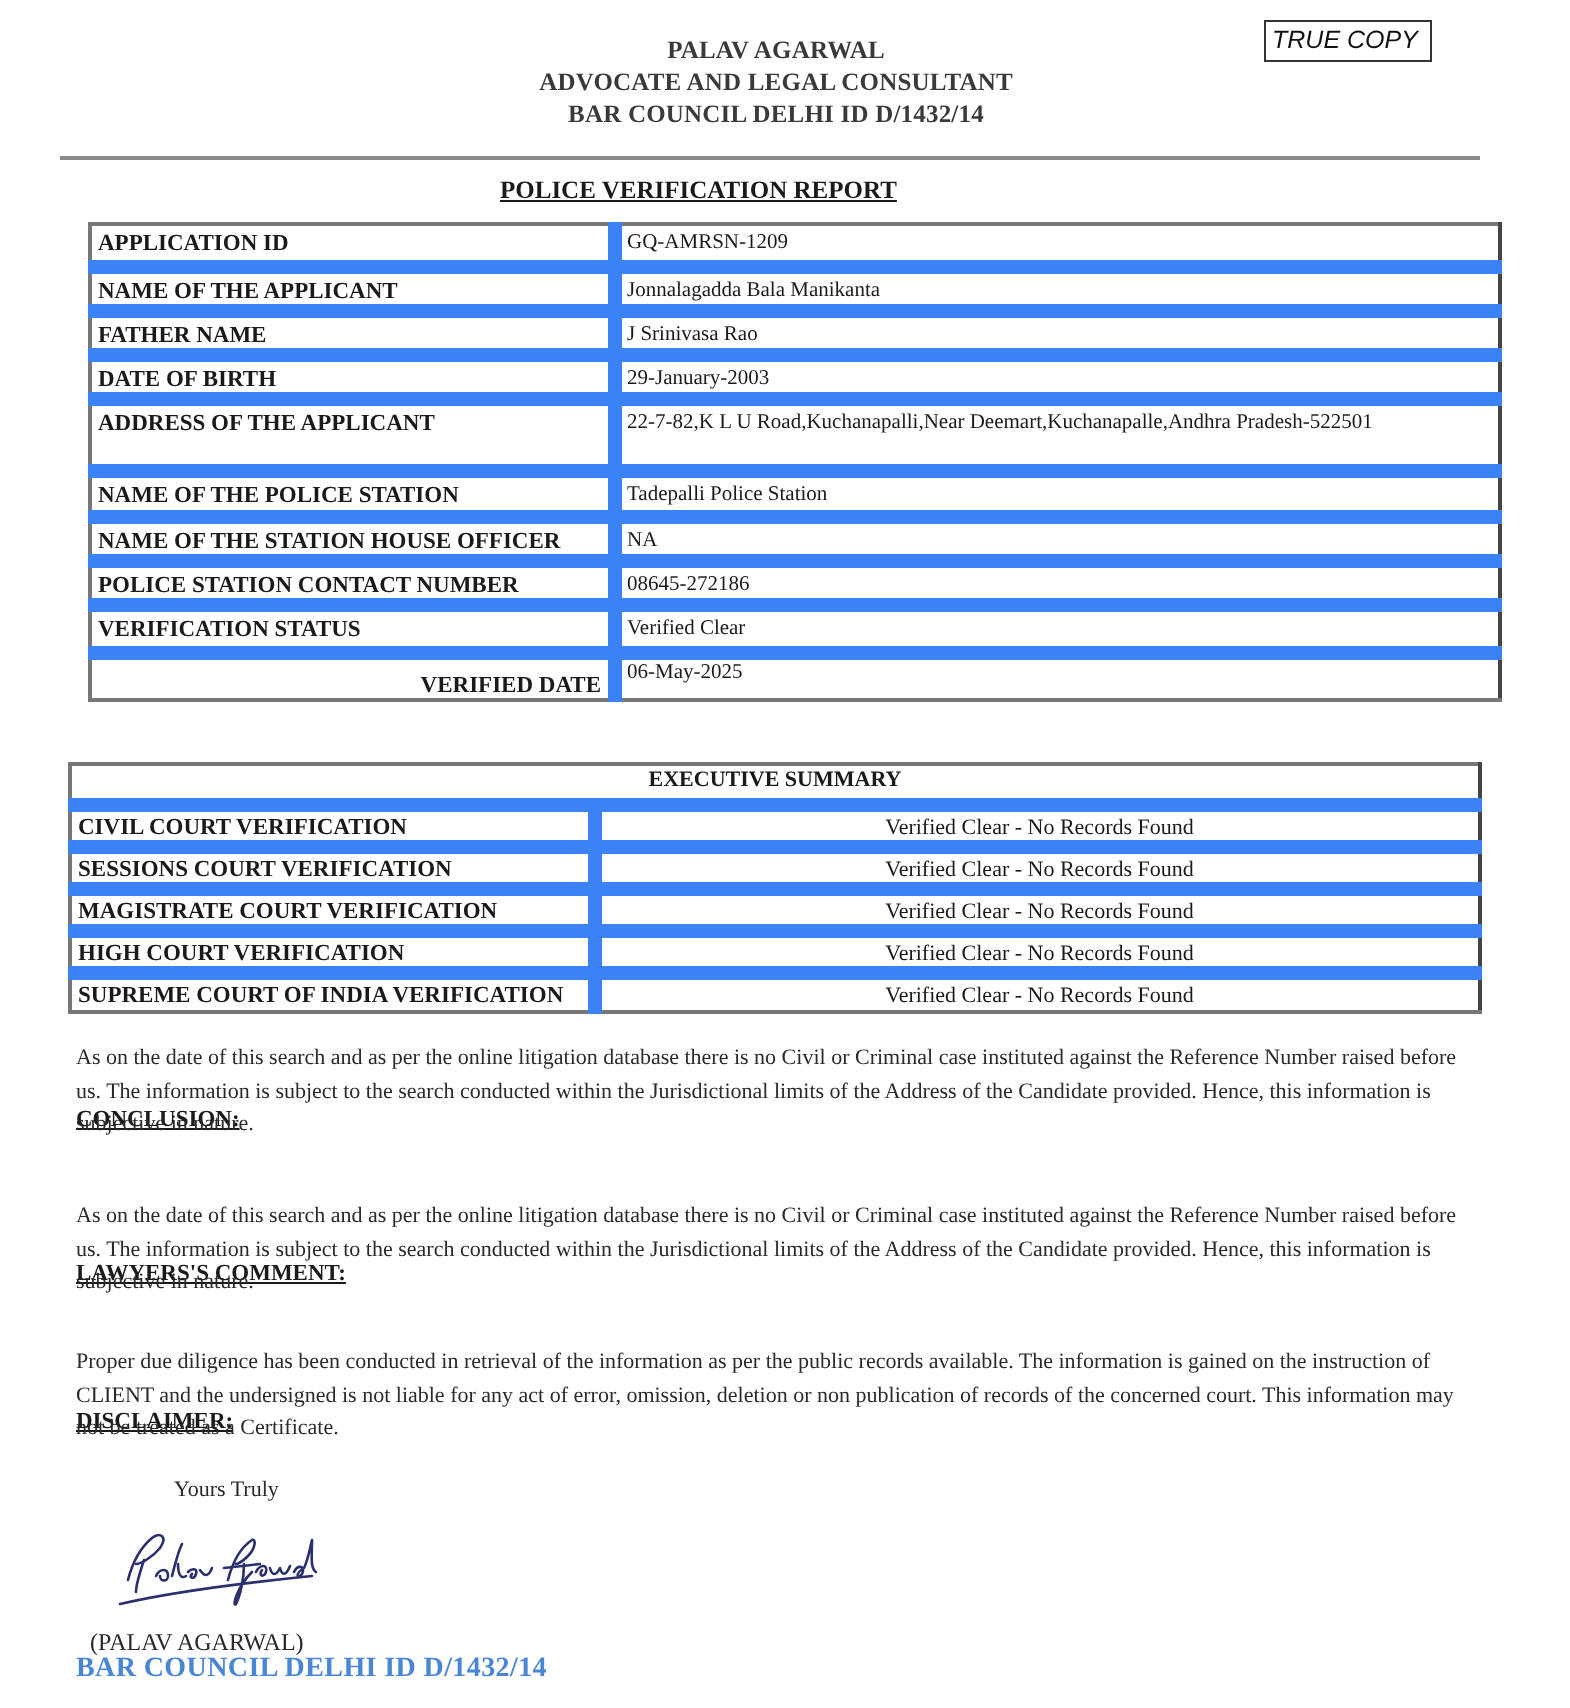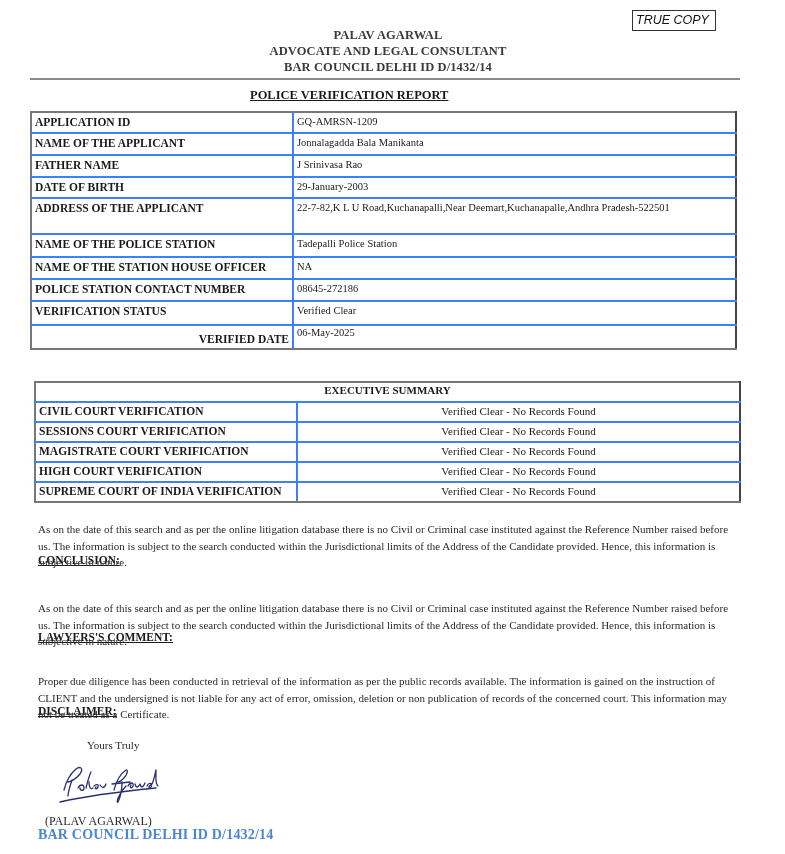--- a/index.html
+++ b/index.html
@@ -13,21 +13,21 @@
       position: relative;
       overflow: hidden;
       font-family: "Liberation Serif", "DejaVu Serif", serif;
       color: #1a1a1a;
     }
     .abs { position: absolute; }
 
     
     .letterhead {
       left: 230px;
-      top: 27px;
+      top: 17px;
       width: 316px;
       text-align: center;
       font-weight: bold;
       font-size: 12.5px;
       line-height: 16px;
       color: #3a3a3a;
       letter-spacing: 0.1px;
     }
     .true-copy {
       left: 632px;
@@ -62,31 +62,31 @@
     }
 
     
     table.grid {
       position: absolute;
       border-collapse: collapse;
       font-size: 11px;
       color: #1a1a1a;
     }
     table.grid td {
-      border: 2px solid #3b82f6;
+      border: 7px solid #3b82f6;
       padding: 0 3px;
       vertical-align: top;
       box-sizing: border-box;
     }
     table.grid tr:first-child td { border-top: 2px solid #777; }
     table.grid tr:last-child td { border-bottom: 2px solid #777; }
     table.grid td:first-child { border-left: 2px solid #777; }
     table.grid td:last-child { border-right: 2px solid #444; }
 
-    .details { left: 30px; top: 111px; width: 707px; }
+    .details { left: 44px; top: 111px; width: 707px; }
     .details td.k {
       width: 262px;
       font-weight: bold;
       font-size: 11.5px;
       padding-top: 3px;
     }
     .details td.v {
       font-size: 10.5px;
       padding-top: 3px;
       margin-left: 13px;

